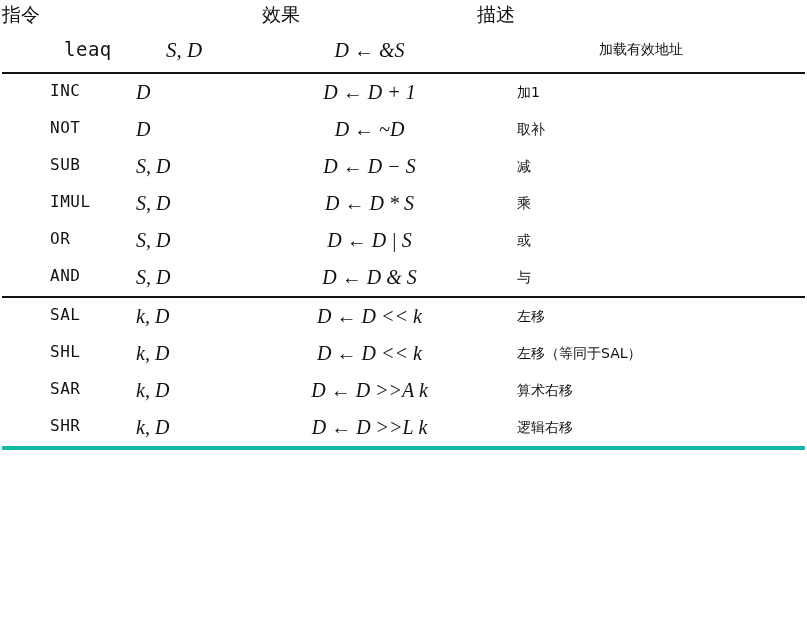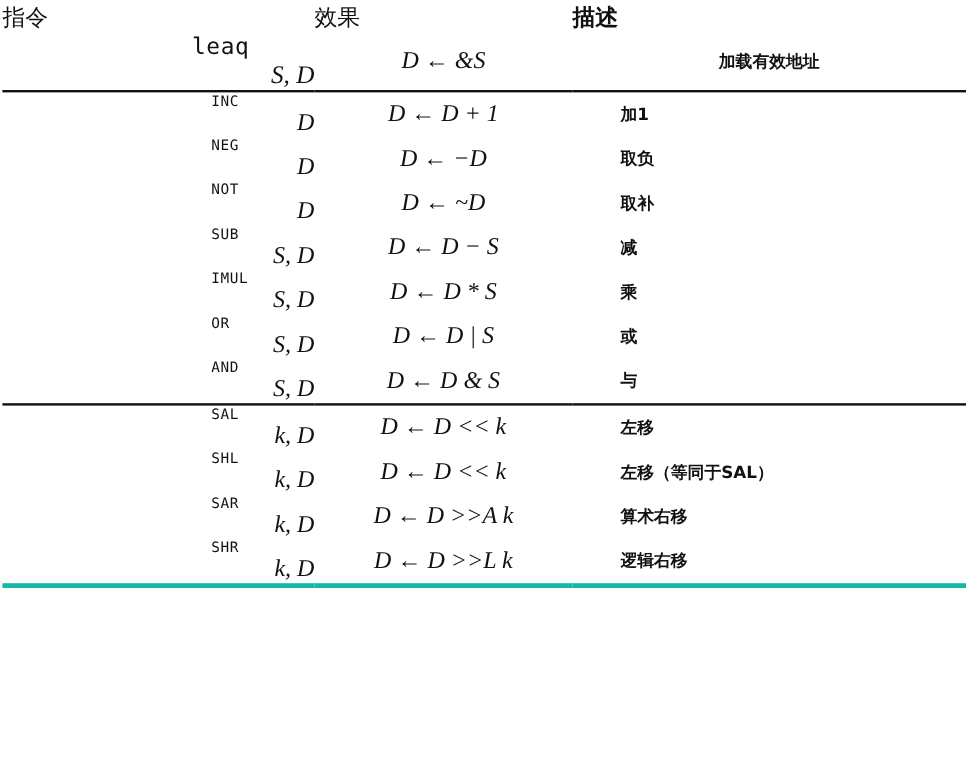--- a/index.html
+++ b/index.html
@@ -42,41 +42,40 @@
     font-weight: normal;
     text-align: left;
     padding: 6px 0 8px 0;
     border-top: 2px solid #111;
     border-bottom: 2px solid #111;
   }
   th.sep, td.sep {
     border-left: 2px solid #111;
   }
   th.edge-l, td.edge-l { border-left: 2px solid #111; }
-  th.edge-r, td.edge-r { border-right: 2px solid #111; font-weight: bold; }
+  th.edge-r, td.edge-r { border-right: 2px solid #111; }
 
   tr.group-start > td { border-top: 2px solid #111; }
   tr.last-row > td { border-bottom: 4px solid #14b8a6; }
 
   td.cell {
     height: 37px;
   }
   td.cell-tall { height: 44px; }
 
   
   .instr-inner {
     display: flex;
-    align-items: flex-end;
+    align-items: flex-start;
     padding-left: 48px;
-    flex-direction: column;
   }
   .instr-inner.leaq-row { padding-left: 62px; }
   .mnemonic {
     font-family: "DejaVu Sans Mono", monospace;
-    font-size: 12px;
+    font-size: 16px;
     letter-spacing: 0.5px;
     min-width: 86px;
     display: inline-block;
   }
   .mnemonic.big {
     font-size: 19px;
     min-width: 102px;
   }
   .operands {
     font-family: "Liberation Serif", serif;
@@ -151,34 +150,20 @@
         <td class="cell sep">
           <div class="effect">D ← D + 1</div>
         </td>
         <td class="cell sep edge-r">
           <div class="desc">加1</div>
         </td>
       </tr>
       <tr>
         <td class="cell edge-l">
           <div class="instr-inner">
-            <span class="mnemonic">NEG</span>
-            <span class="operands">D</span>
-          </div>
-        </td>
-        <td class="cell sep">
-          <div class="effect">D ← −D</div>
-        </td>
-        <td class="cell sep edge-r">
-          <div class="desc">取负</div>
-        </td>
-      </tr>
-      <tr>
-        <td class="cell edge-l">
-          <div class="instr-inner">
             <span class="mnemonic">NOT</span>
             <span class="operands">D</span>
           </div>
         </td>
         <td class="cell sep">
           <div class="effect">D ← ~D</div>
         </td>
         <td class="cell sep edge-r">
           <div class="desc">取补</div>
         </td>

